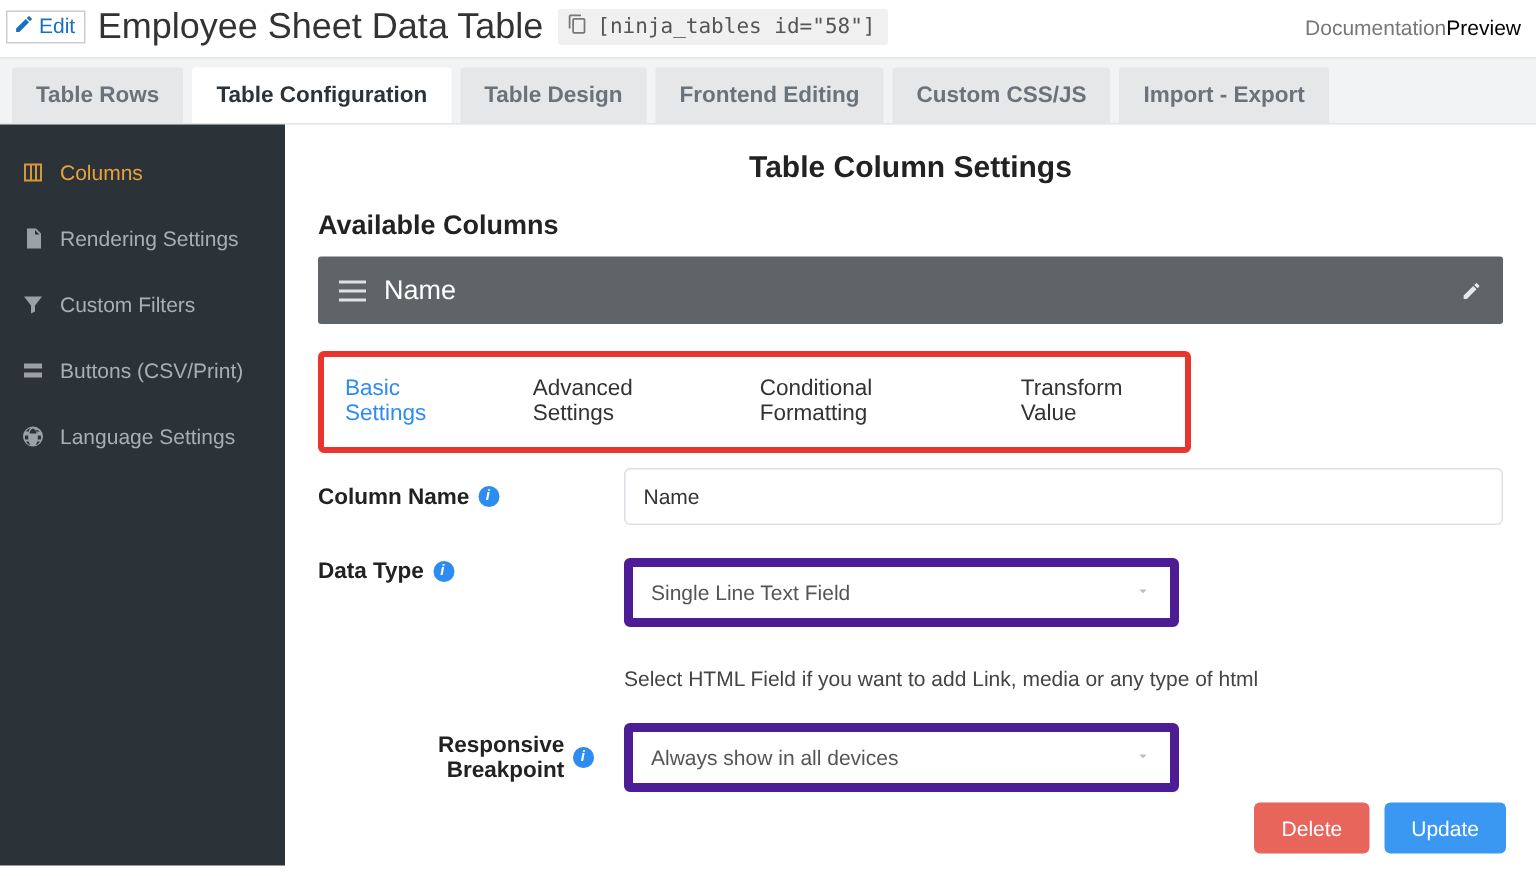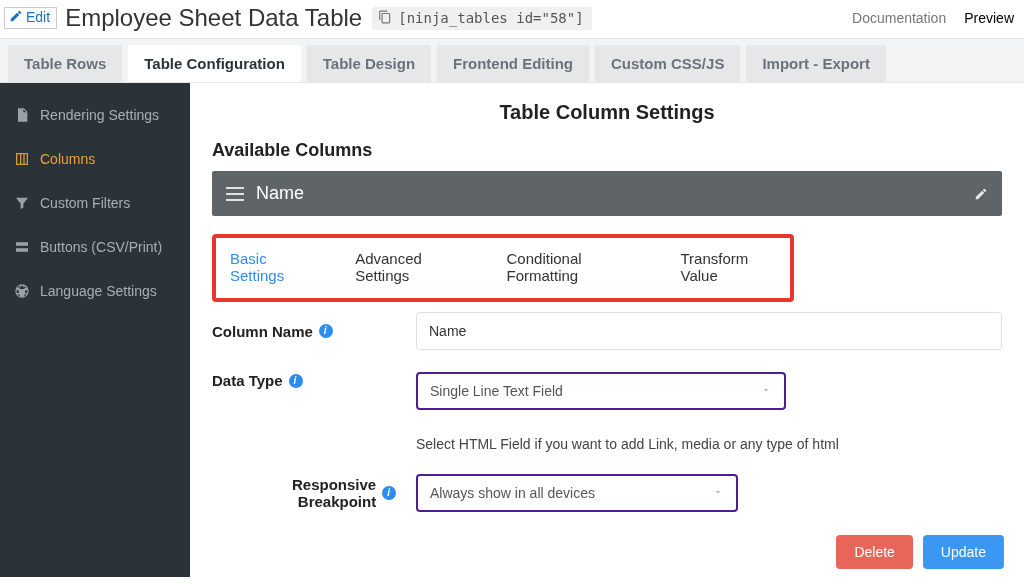--- a/index.html
+++ b/index.html
@@ -5,21 +5,21 @@
   * { box-sizing: border-box; margin: 0; padding: 0; }
   body { font-family: -apple-system, BlinkMacSystemFont, "Segoe UI", Helvetica, Arial, sans-serif; font-size: 14px; color: #333; background: #fff; width: 1024px; height: 584px; overflow: hidden; }
 
   
   .topbar { display: flex; align-items: center; padding: 4px 10px 6px 4px; }
   .edit-link { display: inline-flex; align-items: flex-start; border: 1px solid #ccc; padding: 1px 6px 2px 4px; margin-right: 8px; color: #1a6fbf; font-size: 14px; cursor: pointer; }
   .edit-link svg { width: 14px; height: 14px; margin-right: 3px; fill: #1a6fbf; }
   .page-title { font-size: 24px; font-weight: 400; color: #333; margin-right: 10px; }
   .shortcode-box { display: inline-flex; align-items: center; background: #f0f0f0; padding: 3px 8px 3px 6px; font-family: "SFMono-Regular", Menlo, monospace; font-size: 14px; color: #555; border-radius: 2px; }
   .shortcode-box svg { width: 14px; height: 14px; margin-right: 6px; fill: #777; }
-  .top-links { margin-left: auto; display: flex; align-items: flex-start; gap: 18px; }
+  .top-links { margin-left: auto; display: flex; align-items: flex-start; }
   .top-links a { color: #777; font-size: 14px; text-decoration: none; }
   .top-links a.preview { color: #000; font-weight: 500; }
 
   
   .tabs { display: flex; gap: 6px; background: #f2f3f4; padding: 6px 8px 0 8px; border-top: 1px solid #e3e5e7; border-bottom: 1px solid #e6e6e6; }
   .tab { padding: 10px 16px; font-size: 15px; font-weight: 600; color: #6a737c; background: #e5e7e9; border-radius: 2px 2px 0 0; cursor: pointer; }
   .tab.active { background: #fff; color: #2c3338; }
 
   
   .layout { display: flex; height: calc(584px - 90px); }
@@ -47,21 +47,21 @@
 
   .form { margin-top: 8px; }
   .form-row { display: flex; align-items: center; margin-bottom: 22px; }
   .form-row.tall { align-items: flex-start; }
   .form-label { width: 190px; text-align: right; font-weight: 700; color: #222; font-size: 15px; padding-right: 6px; display: flex; justify-content: flex-start; align-items: center; gap: 6px; }
   .info-icon { width: 14px; height: 14px; border-radius: 50%; background: #2d8cf0; position: relative; display: inline-block; }
   .info-icon::after { content: "i"; color: #fff; font-size: 10px; font-weight: 700; position: absolute; left: 5px; top: 1px; font-style: italic; }
   .form-field { flex: 1; margin-left: 14px; }
   .text-input { width: 100%; border: 1px solid #dcdfe6; border-radius: 4px; padding: 10px 12px; font-size: 14px; color: #333; background: #fff; }
   .text-input.readonly { background: #f5f7fa; color: #b8bec6; }
-  .select { width: 370px; border: 2px solid #4c1d95; border-radius: 4px; padding: 9px 12px; font-size: 14px; color: #555; background: #fff; display: flex; align-items: center; justify-content: space-between; cursor: pointer; }
+  .select { width: 370px; border: 6px solid #4c1d95; border-radius: 4px; padding: 9px 12px; font-size: 14px; color: #555; background: #fff; display: flex; align-items: center; justify-content: space-between; cursor: pointer; }
   .select .caret svg { width: 12px; height: 12px; fill: #b9bfc7; }
   .help-text { font-size: 14px; color: #444; margin-top: 26px; }
 
   .footer-actions { position: absolute; right: 20px; bottom: 8px; display: flex; gap: 10px; }
   .btn { padding: 9px 18px; font-size: 14px; border: none; border-radius: 4px; color: #fff; cursor: pointer; }
   .btn-delete { background: #e8655c; }
   .btn-update { background: #3a97f2; }
 </style>
 </head>
 <body>
@@ -95,35 +95,35 @@
   <div class="tab active">Table Configuration</div>
   <div class="tab">Table Design</div>
   <div class="tab">Frontend Editing</div>
   <div class="tab">Custom CSS/JS</div>
   <div class="tab">Import - Export</div>
 </div>
 
 <div class="layout">
 
   <aside class="sidebar">
+    <div class="side-item active">
+      <span class="icon">
+        <svg viewBox="0 0 24 24">
+            <path d="M3 3h18v18H3V3zm2 2v14h4V5H5zm6 0v14h3V5h-3zm5 0v14h3V5h-3z"></path>
+          </svg>
+      </span>
+      <span>Columns</span>
+    </div>
     <div class="side-item">
       <span class="icon">
         <svg viewBox="0 0 24 24">
             <path d="M6 2h9l5 5v15H6V2zm8 1.5V8h4.5L14 3.5zM8 11h8v1.5H8V11zm0 3h8v1.5H8V14zm0 3h8v1.5H8V17z"></path>
           </svg>
       </span>
       <span>Rendering Settings</span>
-    </div>
-    <div class="side-item active">
-      <span class="icon">
-        <svg viewBox="0 0 24 24">
-            <path d="M3 3h18v18H3V3zm2 2v14h4V5H5zm6 0v14h3V5h-3zm5 0v14h3V5h-3z"></path>
-          </svg>
-      </span>
-      <span>Columns</span>
     </div>
     <div class="side-item">
       <span class="icon">
         <svg viewBox="0 0 24 24">
             <path d="M3 4h18l-7 9v6l-4 2v-8L3 4z"></path>
           </svg>
       </span>
       <span>Custom Filters</span>
     </div>
     <div class="side-item">
@@ -200,21 +200,21 @@
           <div class="help-text">Select HTML Field if you want to add Link, media or any type of html</div>
         </div>
       </div>
 
       <div class="form-row">
         <div class="form-label">
           <span>Responsive Breakpoint</span>
           <span class="info-icon"></span>
         </div>
         <div class="form-field">
-          <div class="select" style="width:322px">
+          <div class="select" style="width:370px">
             <span>Always show in all devices</span>
             <span class="caret">
               <svg viewBox="0 0 24 24">
                   <path d="M7 10l5 5 5-5z"></path>
                 </svg>
             </span>
           </div>
         </div>
       </div>
     </div>

